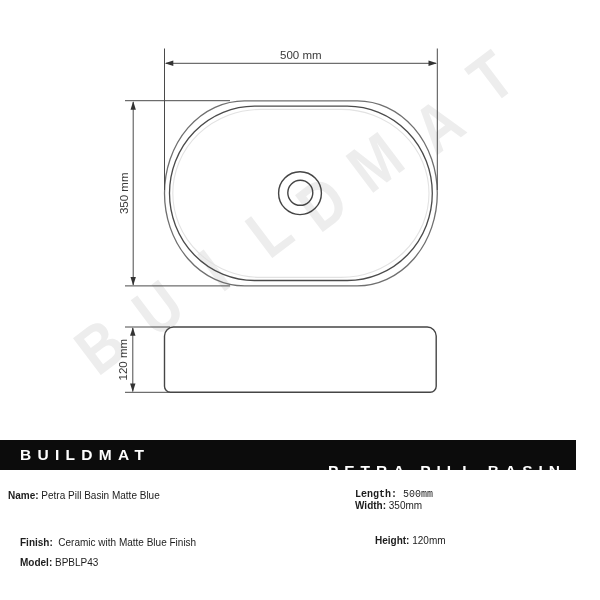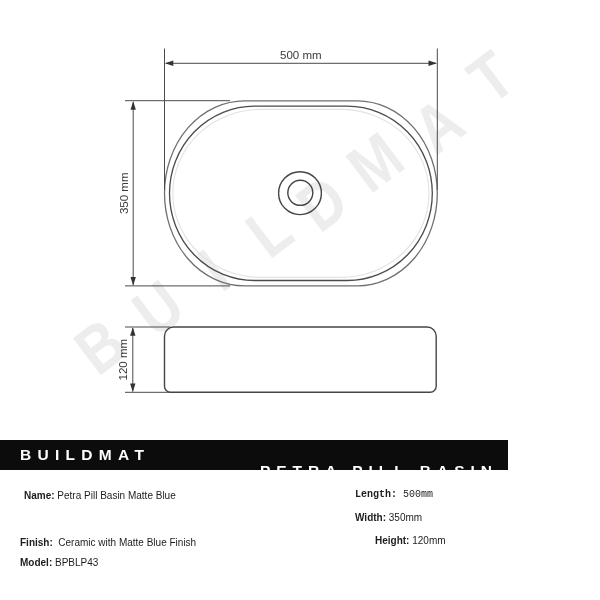--- a/index.html
+++ b/index.html
@@ -6,21 +6,21 @@
   body{width:600px;height:600px;background:#ffffff;font-family:"Liberation Sans",sans-serif;position:relative;overflow:hidden;}
   #wm{
     position:absolute;left:0;top:0;width:600px;height:600px;overflow:hidden;
   }
   #wm span{
     position:absolute;
     transform:translate(-50%,-50%) rotate(-37deg) scale(0.85,1);
     font-size:67px;font-weight:bold;color:#ededed;white-space:nowrap;
   }
   #bar{
-    position:absolute;left:0;top:439.5px;width:508px;height:30.5px;background:#0c0c0c;
+    position:absolute;left:0;top:439.5px;width:576px;height:30.5px;background:#0c0c0c;
     color:#ffffff;
   }
   #bar .l{position:absolute;left:20px;top:6px;font-size:15.5px;font-weight:bold;letter-spacing:6.3px;}
   #bar .r{position:absolute;right:10px;top:6px;font-size:15.5px;font-weight:bold;letter-spacing:6.0px;margin-top:16px;}
   .spec{position:absolute;font-size:10px;color:#1d1d1d;white-space:nowrap;}
   .spec b{font-weight:bold;}
 </style>
 </head>
 <body>
 <div id="wm">
@@ -76,18 +76,18 @@
   <g fill="#3a3a3a" font-family="Liberation Sans, sans-serif" font-size="11.5">
     <text x="300.8" y="58.5" text-anchor="middle">500 mm</text>
     <text x="128" y="193.3" text-anchor="middle" transform="rotate(-90 128 193.3)">350 mm</text>
     <text x="127" y="359.7" text-anchor="middle" transform="rotate(-90 127 359.7)">120 mm</text>
   </g>
 </svg>
 <div id="bar">
     <span class="l">BUILDMAT</span>
     <span class="r">PETRA PILL BASIN</span>
   </div>
-<div class="spec" style="left:24px;top:490px;"><b>Name:</b> Petra Pill Basin Matte Blue</div>
+<div class="spec" style="left:8px;top:490px;"><b>Name:</b> Petra Pill Basin Matte Blue</div>
 <div class="spec" style="left:20px;top:512.5px;margin-top:44px;"><b>Model:</b> BPBLP43</div>
 <div class="spec" style="left:20px;top:536.5px;"><b>Finish:</b>&nbsp; Ceramic with Matte Blue Finish</div>
 <div class="spec" style="left:355px;top:489px;font-family:Liberation Mono, monospace;"><b>Length:</b> 500mm</div>
-<div class="spec" style="left:355px;top:512px;"><b>Width:</b> 350mm</div>
+<div class="spec" style="left:355px;top:500px;"><b>Width:</b> 350mm</div>
 <div class="spec" style="left:375px;top:535px;"><b>Height:</b> 120mm</div>
 
 </body></html>

